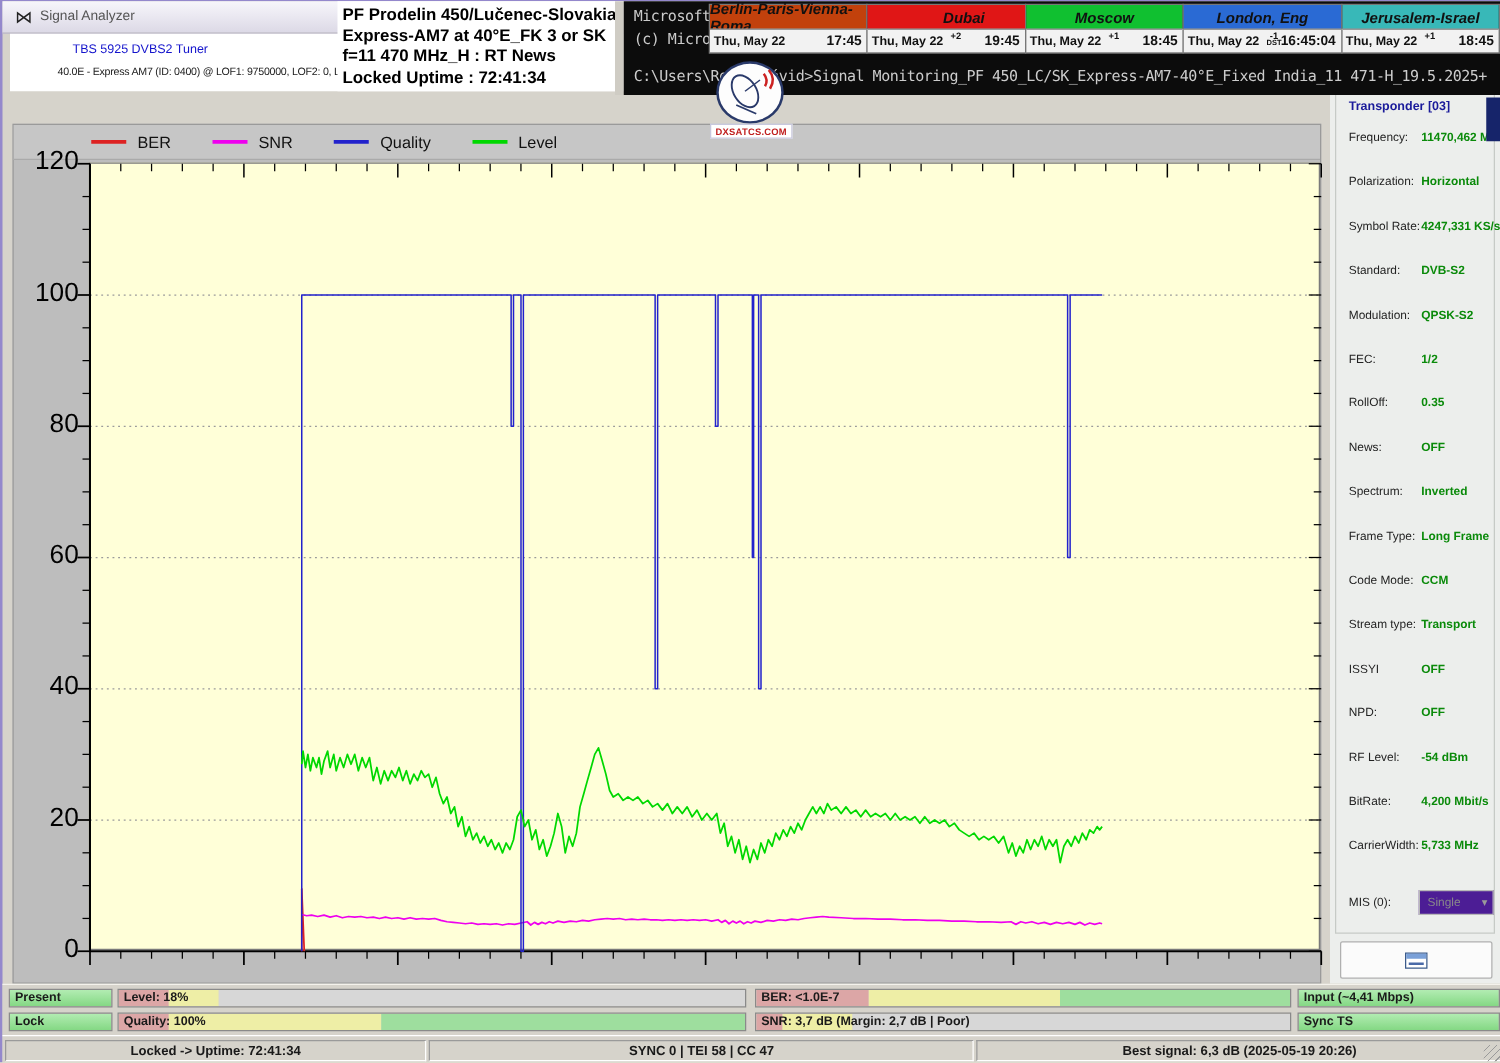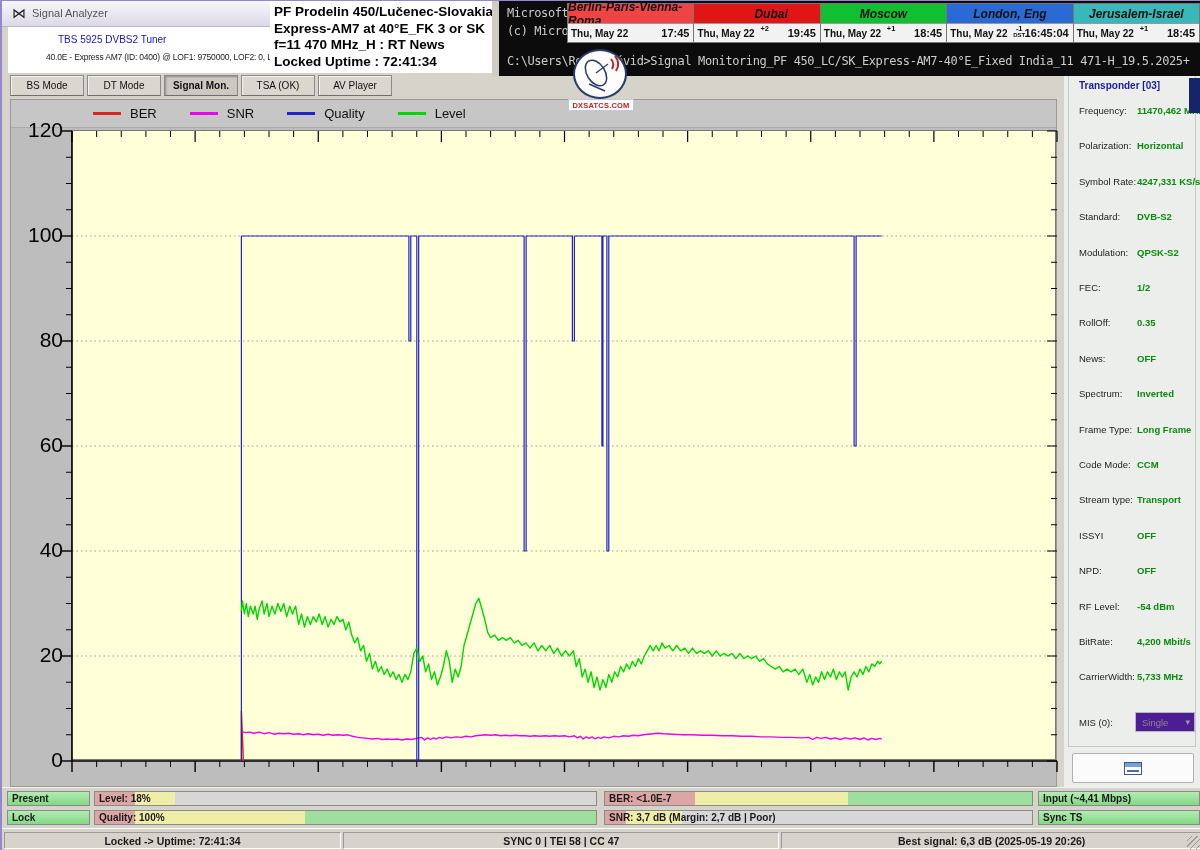--- a/index.html
+++ b/index.html
@@ -28,21 +28,21 @@
   .tab-bar { position:absolute; left:8px; top:74px; display:flex; gap:3px; }
   .tab { width:74px; height:21px; font-size:10px; color:#111; display:flex; align-items:center; justify-content:center;
          background:#dad7cf; border:1px solid #8a8a8a; border-bottom-color:#6f6f6f;
          box-shadow:inset 1px 1px 0 #f4f2ec; cursor:default; }
   .tab.active { background:#ccc9c1; box-shadow:inset 1px 1px 2px #8f8d86; font-weight:bold; }
 
   
   .chart-widget { position:absolute; left:8px; top:98px; width:1047px; height:688px; background:#bdbdbd;
                   border:1px solid #9a9a9a; }
   .legend { position:absolute; left:0; top:0; width:1045px; height:28px; background:#c6c6c6;
-            border-bottom:1px solid #aaaaaa; display:flex; align-items:center; padding-left:82px; }
+            border-bottom:1px solid #aaaaaa; display:flex; align-items:center; padding-left:62px; }
   .legend-item { display:flex; align-items:center; margin-right:33px; }
   .legend-swatch { width:28px; height:3px; margin-right:9px; }
   .legend-label { font-size:13px; color:#111; }
   .plot { position:absolute; left:60px; top:30px; width:985px; height:630px; background:#ffffd8;
           border:1px solid #7a7a7a; }
   .plot svg { position:absolute; left:0; top:0; overflow:visible; }
   .ylabel { position:absolute; width:50px; text-align:right; font-size:21px; color:#000; transform:translateY(-52%); }
 
   
   .sidebar { position:absolute; left:1062px; top:66px; width:138px; height:720px; background:#eceeec; }
@@ -126,27 +126,20 @@
     <div class="tuner-info">40.0E - Express AM7 (ID: 0400) @ LOF1: 9750000, LOF2: 0, LOFSW: 0</div>
   </div>
 
   <div class="overlay-note">
     <div>PF Prodelin 450/Lučenec-Slovakia</div>
     <div>Express-AM7 at 40°E_FK 3 or SK</div>
     <div>f=11 470 MHz_H : RT News</div>
     <div>Locked Uptime : 72:41:34</div>
   </div>
 
-  <div class="tab-bar">
-      <div class="tab">BS Mode</div>
-      <div class="tab">DT Mode</div>
-      <div class="tab active">Signal Mon.</div>
-      <div class="tab">TSA (OK)</div>
-      <div class="tab">AV Player</div>
-    </div>
 
   <div class="chart-widget">
     <div class="legend">
         <span class="legend-item">
           <span class="legend-swatch" style="background: rgb(221, 34, 34);"></span>
           <span class="legend-label">BER</span>
         </span>
         <span class="legend-item">
           <span class="legend-swatch" style="background: rgb(238, 0, 238);"></span>
           <span class="legend-label">SNR</span>
@@ -462,21 +455,21 @@
 
   <div class="terminal-edge"></div>
   <div class="terminal">
     <div class="t-line0">Microsoft W</div>
     <div class="t-line1">(c) Microso</div>
     <div class="t-line2">C:\Users\Roman Dávid&gt;Signal Monitoring_PF 450_LC/SK_Express-AM7-40°E_Fixed India_11 471-H_19.5.2025+</div>
   </div>
 
   <div class="clocks">
       <div class="clock">
-        <div class="clock-head" style="background: #ef4444;">Berlin-Paris-Vienna-Roma</div>
+        <div class="clock-head" style="background: #c2410c;">Berlin-Paris-Vienna-Roma</div>
         <div class="clock-body">
           <span class="clock-date">Thu, May 22</span>
           <span class="clock-time">17:45</span>
         </div>
       </div>
       <div class="clock">
         <div class="clock-head" style="background: rgb(224, 22, 22); padding-left: 28px;">Dubai</div>
         <div class="clock-body">
           <span class="clock-date">Thu, May 22</span>
           <span class="clock-off">+2</span>

